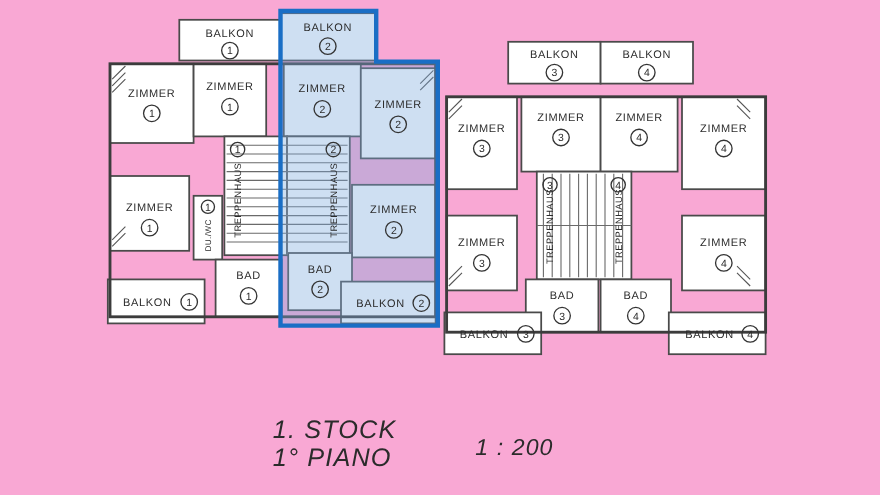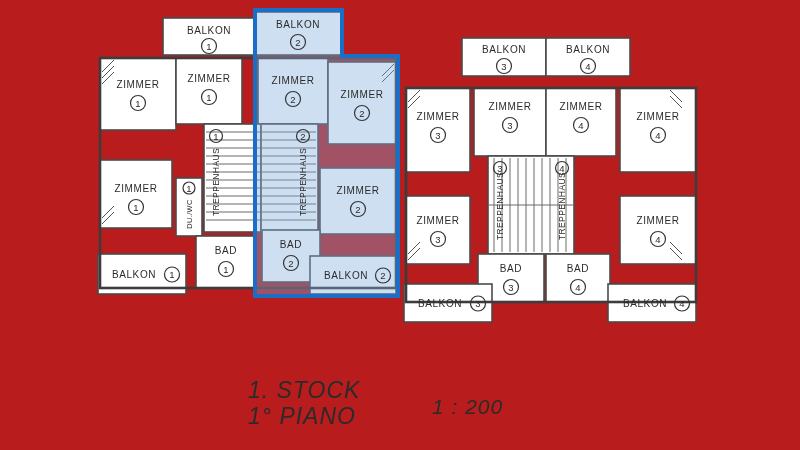--- a/index.html
+++ b/index.html
@@ -1,16 +1,16 @@
 <!DOCTYPE html>
 <html><head>
 <meta charset="utf-8">
 <style>
   html,body{margin:0;padding:0;background:#ffffff;}
-  .canvas{position:relative;width:800px;height:450px;background:#b91c1c;overflow:hidden;
+  .canvas{position:relative;width:800px;height:450px;background:#f9a8d4;overflow:hidden;
           font-family:"Liberation Sans", sans-serif;}
   svg{position:absolute;left:0;top:0;}
   svg text{font-family:"Liberation Sans", sans-serif;fill:#2b2b2b;}
   .room-label{font-size:10px;letter-spacing:.6px;text-anchor:middle;}
   .unit-num{font-size:9.5px;text-anchor:middle;}
   .vlabel{font-size:8.5px;letter-spacing:.4px;text-anchor:middle;}
   .vlabel-sm{font-size:7.5px;letter-spacing:.3px;text-anchor:middle;}
   .caption{font-size:23px;font-style:italic;letter-spacing:1px;}
   .scale-text{font-size:21px;font-style:italic;letter-spacing:1px;}
   .wall{fill:#ffffff;stroke:#4a4a4a;stroke-width:1.6;}

